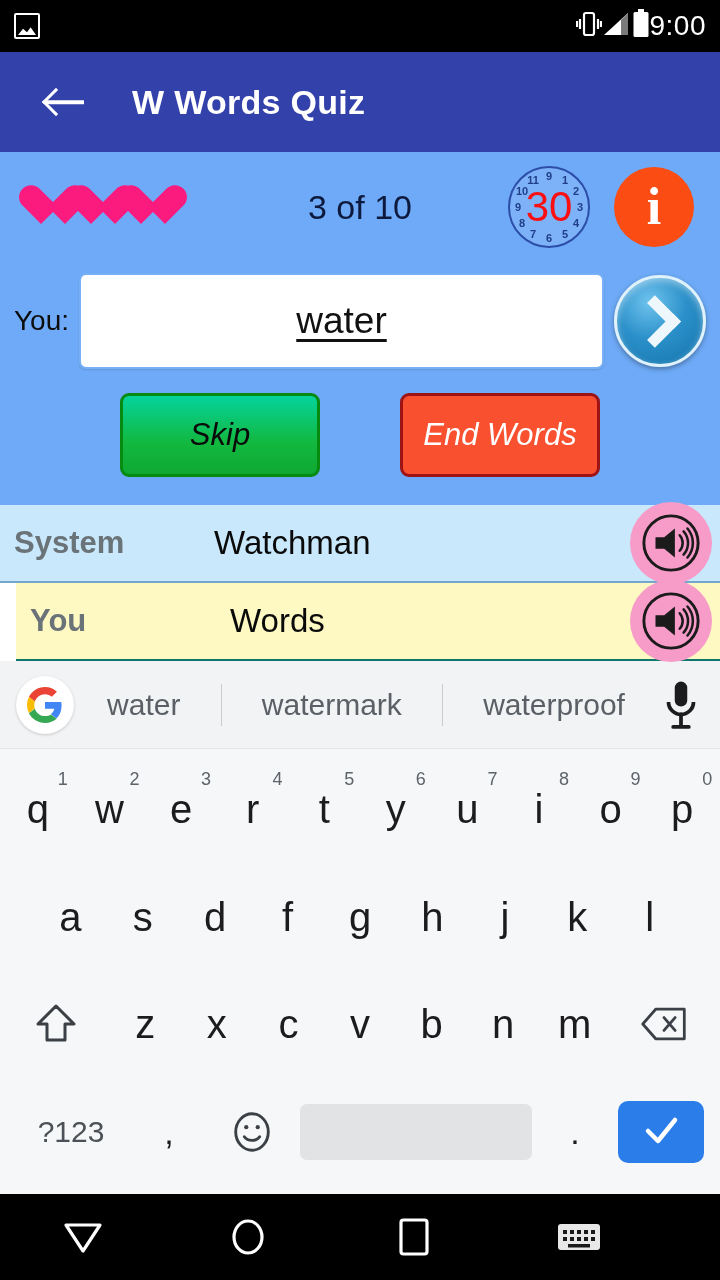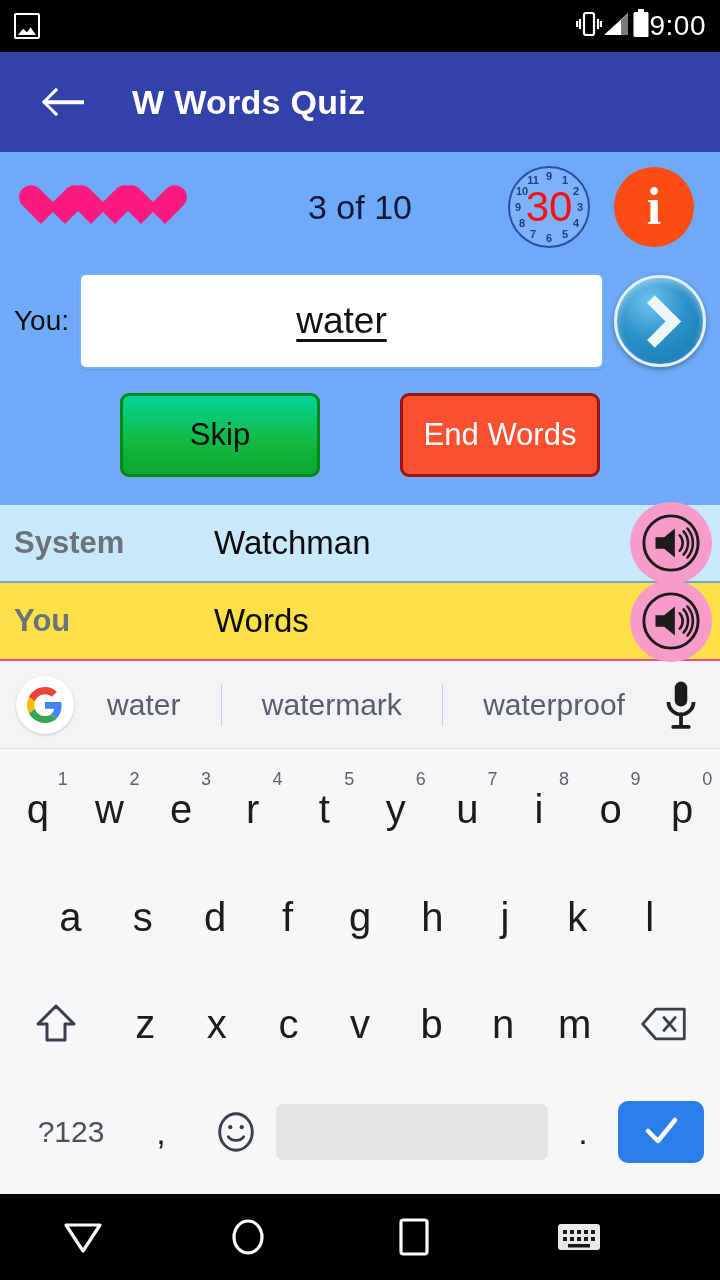--- a/index.html
+++ b/index.html
@@ -97,28 +97,28 @@
     border: 3px solid #dff1fb; box-shadow: 0 2px 5px rgba(0,0,0,.35), inset 0 3px 7px rgba(255,255,255,.45);
     display: flex; align-items: center; justify-content: center; position: relative;
   }
   .next-btn::after {
     content: ""; width: 26px; height: 26px; border-top: 11px solid #eef7fc; border-right: 11px solid #eef7fc;
     transform: rotate(45deg) translate(-4px, 4px);
   }
 
   .quizrow3 { flex: 1 1 auto; display: flex; align-items: center; justify-content: center; gap: 80px; padding-bottom: 16px; }
   .qbtn { width: 200px; height: 84px; border-radius: 9px; font-size: 31px; cursor: pointer;
-          display: flex; align-items: center; justify-content: center; }
+          display: flex; align-items: center; justify-content: center; font-style: italic; }
   .btn-skip { background: linear-gradient(180deg, #05d39c 0%, #12b83f 60%, #0fa832 100%); border: 3px solid #068a10; color: #0a0a0a; }
   .btn-end  { background: #f9502f; border: 3px solid #9e1313; color: #ffffff; }
 
   
   .hist-row { height: 78px; display: flex; align-items: center; position: relative; padding-left: 14px; }
   .hist-system { background: #c9e8fb; border-bottom: 2px solid #74a7cb; }
-  .hist-you    { background: #fde047; border-bottom: 2px solid #ec4899; }
+  .hist-you    { background: #fef9c3; border-bottom: 2px solid #0f766e; margin-left: 16px; }
   .hist-who  { font-size: 31px; font-weight: 700; color: #6a7378; width: 200px; flex: 0 0 200px; }
   .hist-word { font-size: 33px; color: #0a0a0a; }
   .speaker {
     position: absolute; right: 8px; top: 50%; transform: translateY(-50%);
     width: 82px; height: 82px; border-radius: 50%; background: #f79bc8; cursor: pointer;
     display: flex; align-items: center; justify-content: center;
   }
   .speaker svg { width: 62px; height: 62px; display: block; }
 
   
@@ -142,21 +142,21 @@
   .kb-row { flex: 1 1 0; display: flex; align-items: center; justify-content: center; }
   .key {
     flex: 1 1 0; height: 100%; display: flex; align-items: center; justify-content: center;
     position: relative; cursor: pointer;
   }
   .key-letter { font-size: 40px; color: #1c1c1e; line-height: 1; }
   .key-num { position: absolute; top: 14px; right: 50%; margin-right: -30px; font-size: 18px; color: #5d6369; }
   .key-wide { flex: 1.5 1 0; }
   .icon-key svg { width: 48px; height: 48px; display: block; }
 
-  .kb-row-bottom { flex: 1 1 0; display: flex; align-items: center; padding: 0 14px; }
+  .kb-row-bottom { flex: 1 1 0; display: flex; align-items: center; padding: 0 14px; gap: 8px; }
   .k-123 { font-size: 30px; color: #4b5156; width: 110px; text-align: center; cursor: pointer; }
   .k-comma, .k-period { width: 70px; text-align: center; font-size: 34px; color: #1c1c1e; cursor: pointer; }
   .k-emoji { width: 80px; display: flex; align-items: center; justify-content: center; cursor: pointer; }
   .k-emoji svg { width: 46px; height: 46px; }
   .spacebar { flex: 1 1 auto; height: 56px; background: #e1e3e5; border-radius: 7px; cursor: pointer; }
   .k-enter {
     width: 86px; height: 62px; background: #2b7de9; border-radius: 10px; cursor: pointer;
     display: flex; align-items: center; justify-content: center;
   }
   .k-enter svg { width: 44px; height: 44px; }

